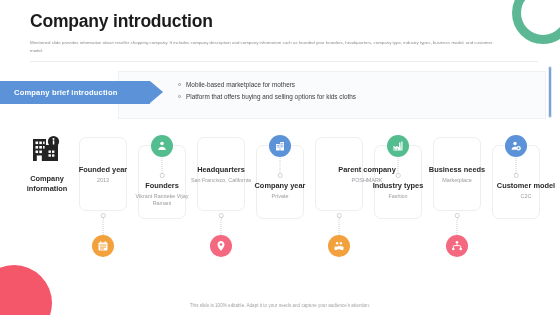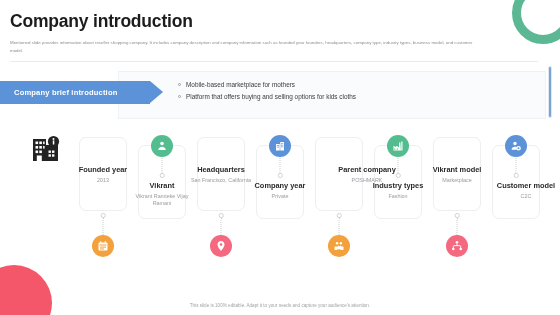--- a/index.html
+++ b/index.html
@@ -23,21 +23,21 @@
   .deco-blob {
     position: absolute;
     left: -24px; bottom: -26px;
     width: 76px; height: 76px;
     background: #f4566a;
     border-radius: 50%;
     z-index: 1;
   }
 
   
-  .header { padding: 11px 22px 0 10px; position: relative; z-index: 3; }
+  .header { padding: 11px 22px 0 30px; position: relative; z-index: 3; }
   .page-title {
     font-size: 17.5px;
     font-weight: bold;
     color: #1c1c1c;
     letter-spacing: -0.2px;
   }
   .page-subtitle {
     margin-top: 7px;
     font-size: 4.4px;
     line-height: 1.75;
@@ -261,20 +261,21 @@
         <rect x="18.5" y="17.5" width="2.4" height="2.4" fill="#fff"></rect>
         <rect x="22" y="17.5" width="2.4" height="2.4" fill="#fff"></rect>
         <rect x="18.5" y="21.3" width="2.4" height="2.4" fill="#fff"></rect>
         <rect x="22" y="21.3" width="2.4" height="2.4" fill="#fff"></rect>
         <rect x="6.8" y="22.5" width="5" height="5.5" fill="#fff"></rect>
         <circle cx="23.5" cy="8.5" r="5.6" fill="#232323"></circle>
         <circle cx="23.5" cy="5.9" r="1" fill="#fff"></circle>
         <rect x="22.8" y="7.4" width="1.5" height="4.1" fill="#fff"></rect>
       </svg>
     </span>
+    <div class="anchor-label">Company information</div>
   </div>
   <div id="nodes">
       <div class="node" style="left: 72px; top: 44px;">
         <div class="node-card" style="left: 7px; top: -28px; height: 74px;"></div>
         <div class="disc" style="background: rgb(242, 161, 60); top: 70px;">
           <svg viewBox="0 0 24 24" fill="#fff">
             <rect x="3" y="5" width="18" height="16" rx="2"></rect>
             <rect x="5" y="9" width="14" height="2" fill="#f2a13c"></rect>
             <rect x="6.5" y="13" width="3" height="2.6" fill="#f2a13c"></rect>
             <rect x="10.5" y="13" width="3" height="2.6" fill="#f2a13c"></rect>
@@ -296,21 +297,21 @@
         <div class="node-card" style="left: 7px; top: 10px; height: 74px;"></div>
         <div class="disc" style="background: rgb(84, 189, 143); top: 0px;">
           <svg viewBox="0 0 24 24" fill="#fff">
             <circle cx="12" cy="7" r="3.6"></circle>
             <path d="M4.5 20c0-4.1 3.4-6.6 7.5-6.6S19.5 15.9 19.5 20z"></path>
           </svg>
         </div>
         <div class="stem" style="top: 23px; height: 17px;"></div>
         <div class="knob" style="top: 38px;"></div>
         <div style="position: absolute; left: 0px; width: 62px; top: 46px;">
-          <div class="node-title">Vikrant</div>
+          <div class="node-title">Founders</div>
           <div class="node-value">Vikrant Ramteke Vijay Ramani</div>
         </div>
       </div>
       <div class="node" style="left: 190px; top: 44px;">
         <div class="node-card" style="left: 7px; top: -28px; height: 74px;"></div>
         <div class="disc" style="background: rgb(244, 105, 127); top: 70px;">
           <svg viewBox="0 0 24 24" fill="#fff">
             <path d="M12 2.2c-3.9 0-7 3.1-7 7 0 5.2 7 12.6 7 12.6s7-7.4 7-12.6c0-3.9-3.1-7-7-7z"></path>
             <circle cx="12" cy="9" r="2.6" fill="#f4697f"></circle>
           </svg>
@@ -391,21 +392,21 @@
             <circle cx="19.4" cy="18" r="2.6"></circle>
             <rect x="11.1" y="7" width="1.8" height="5"></rect>
             <rect x="5.6" y="10.4" width="12.8" height="1.8"></rect>
             <rect x="3.7" y="11.4" width="1.8" height="4.4"></rect>
             <rect x="18.5" y="11.4" width="1.8" height="4.4"></rect>
           </svg>
         </div>
         <div class="stem" style="top: 52px; height: 18px;"></div>
         <div class="knob" style="top: 48px;"></div>
         <div style="position: absolute; left: 0px; width: 62px; top: 0px;">
-          <div class="node-title">Vikrant model</div>
+          <div class="node-title">Business needs</div>
           <div class="node-value">Marketplace</div>
         </div>
       </div>
       <div class="node" style="left: 485px; top: 14px;">
         <div class="node-card" style="left: 7px; top: 10px; height: 74px;"></div>
         <div class="disc" style="background: rgb(91, 146, 216); top: 0px;">
           <svg viewBox="0 0 24 24" fill="#fff">
             <circle cx="10" cy="7" r="3.4"></circle>
             <path d="M3.2 19.4c0-3.8 3.1-6.1 6.8-6.1 1.3 0 2.5.3 3.5.8l-.3 5.3z"></path>
             <circle cx="17" cy="16.6" r="4.6"></circle>

